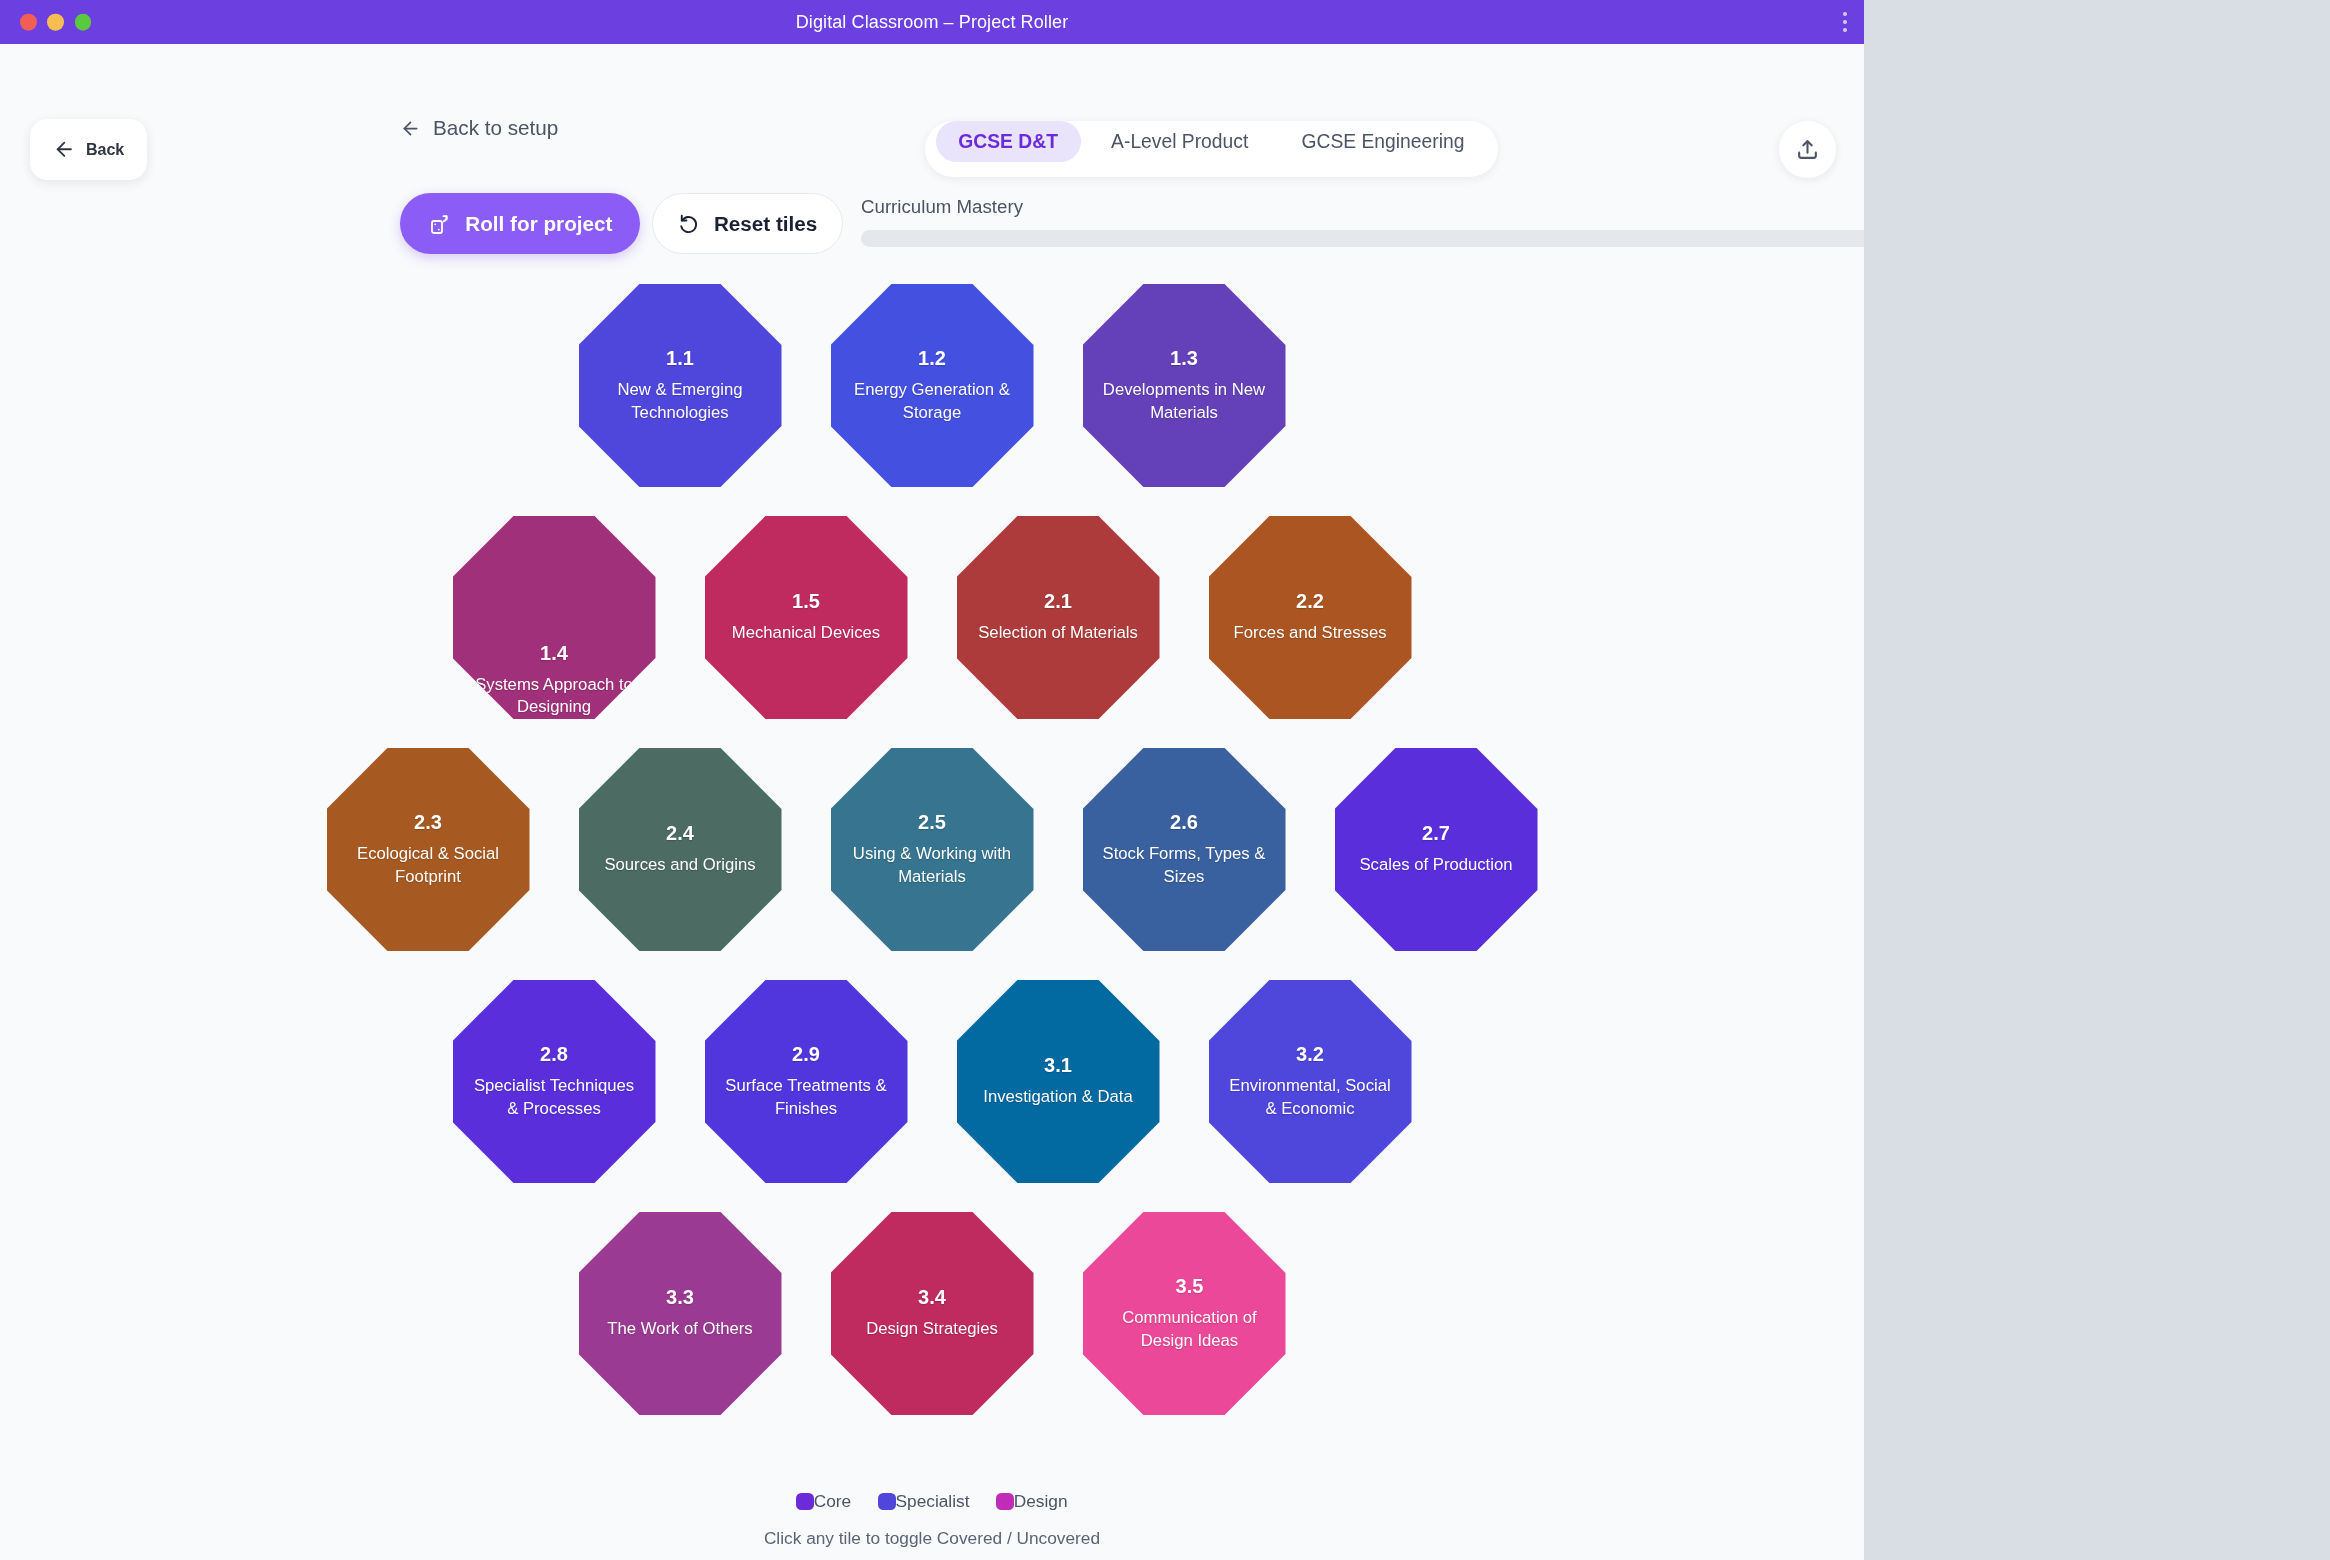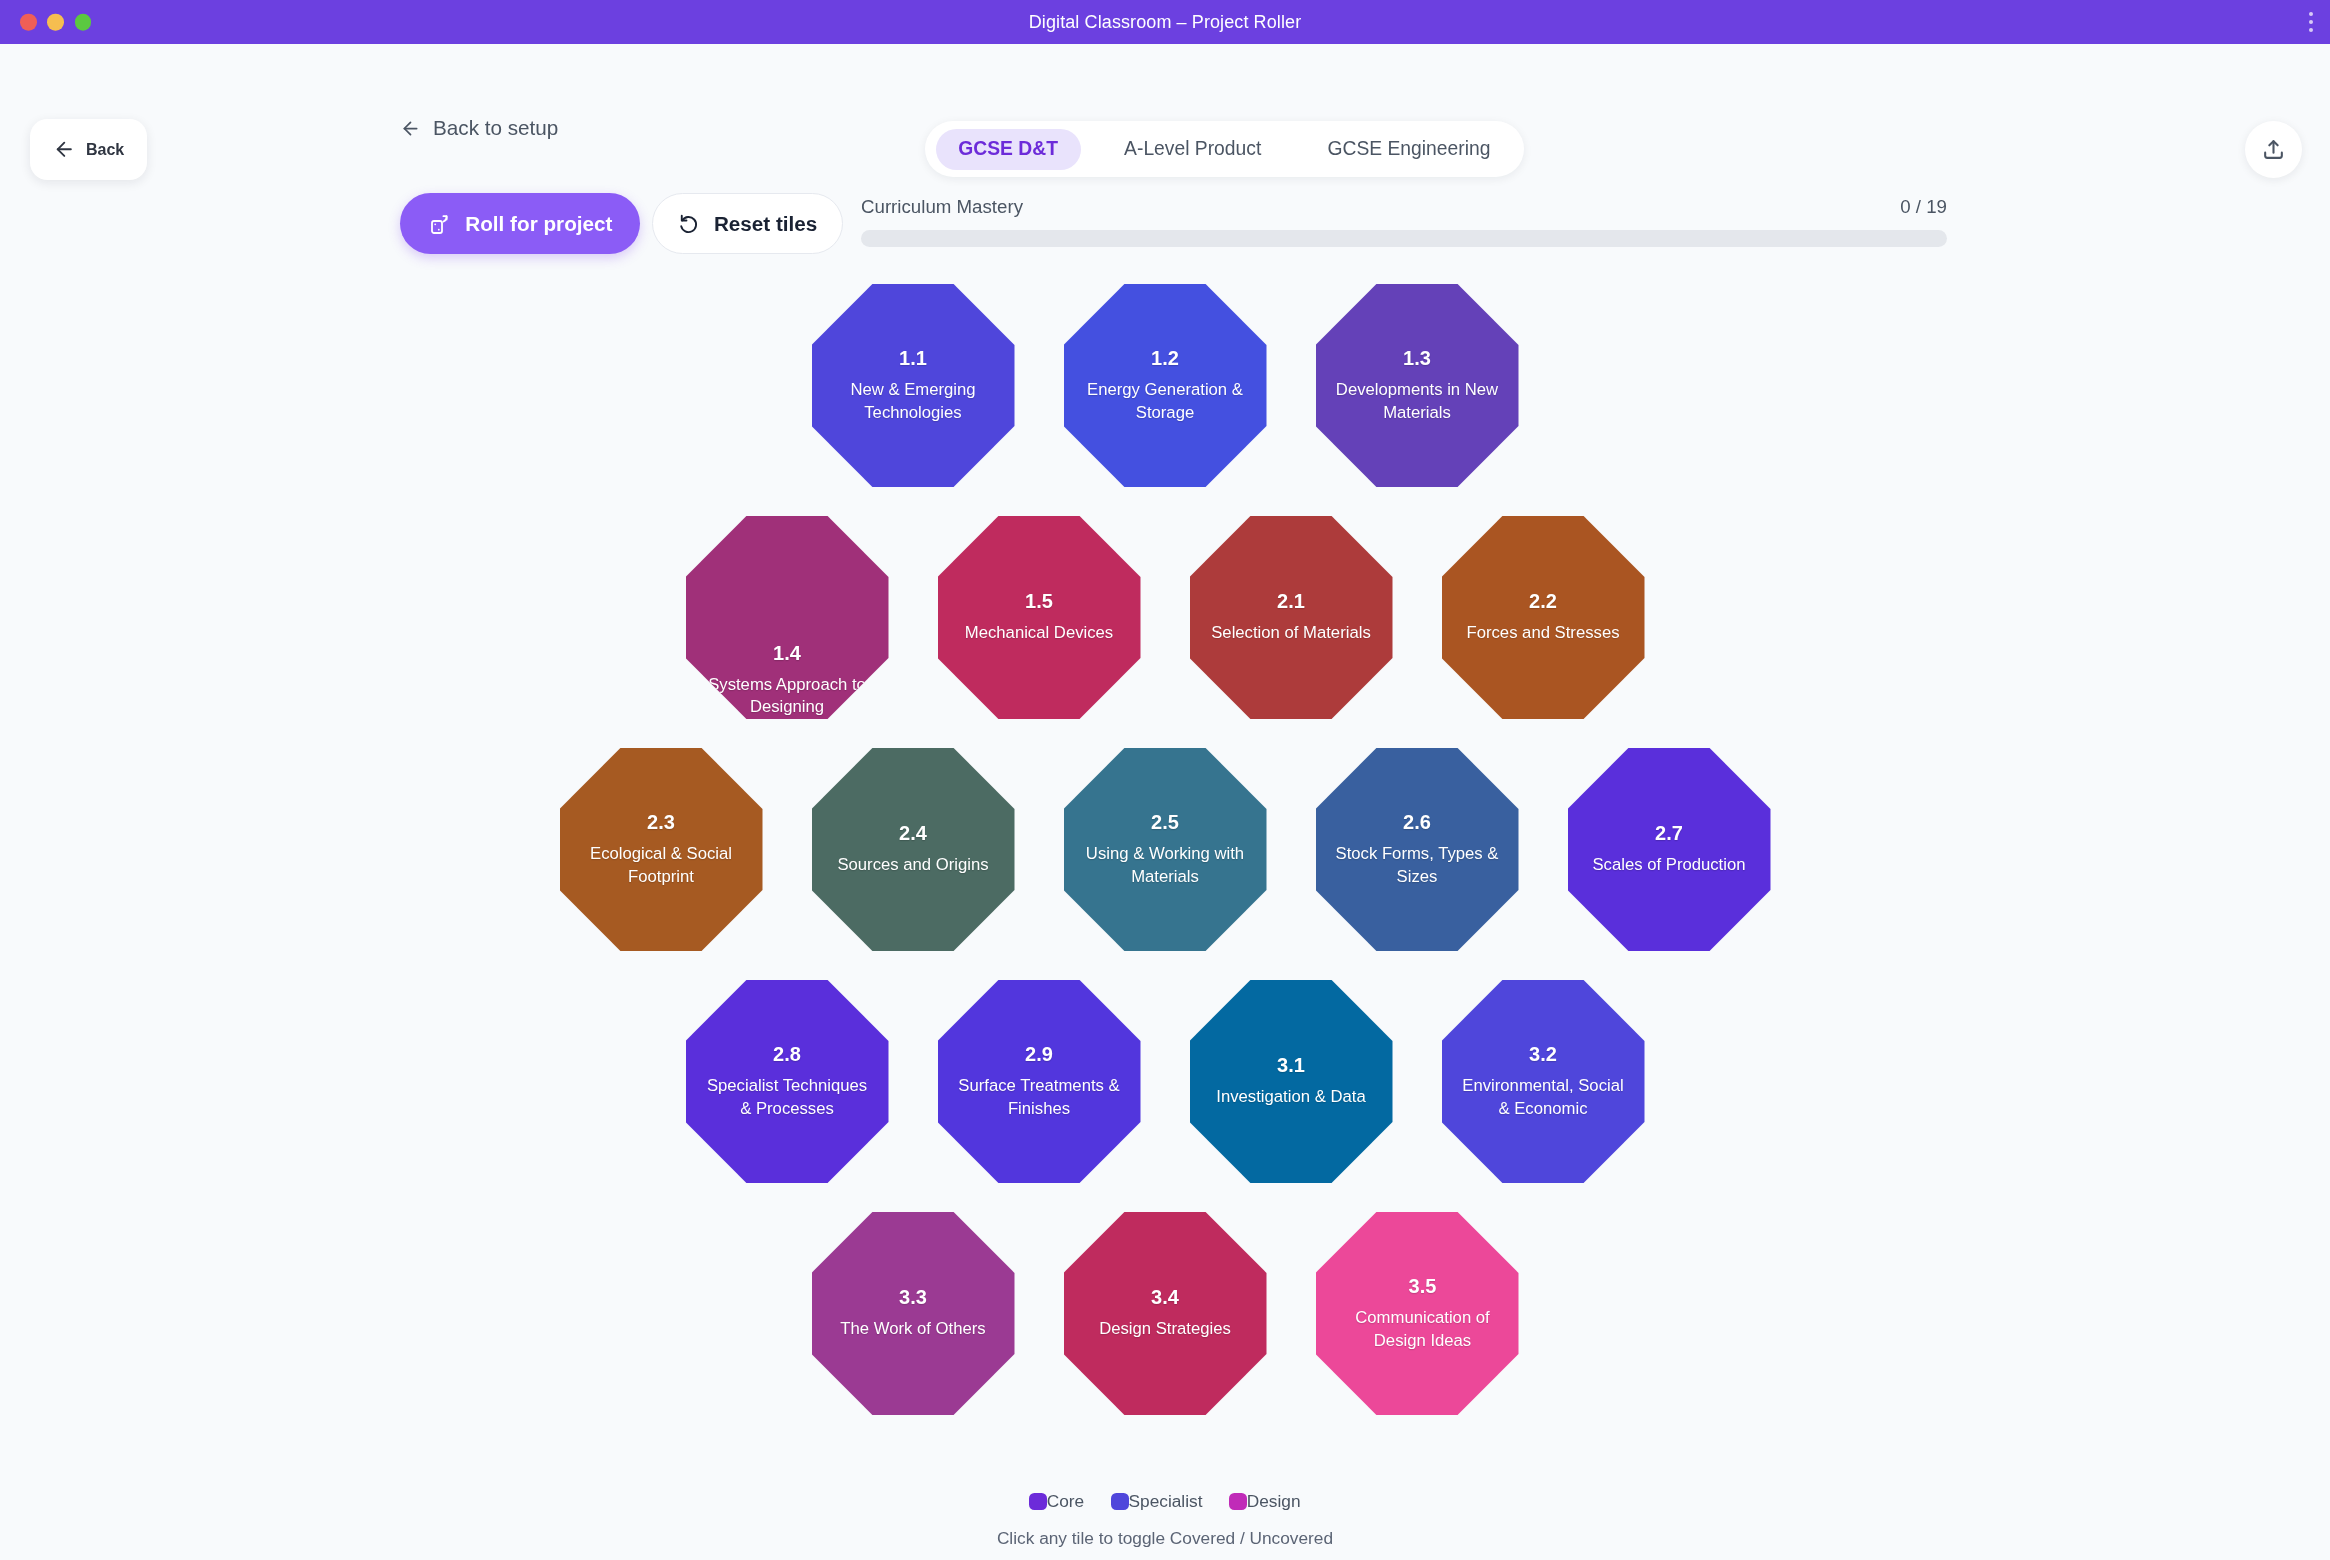--- a/index.html
+++ b/index.html
@@ -7,21 +7,21 @@
   html, body {
     width: 2330px;
     height: 1560px;
     overflow: hidden;
     background: #d9dde4;
     font-family: "Liberation Sans", sans-serif;
   }
 
   #app {
     position: relative;
-    width: 2330px;
+    width: 1864px;
     height: 1560px;
     background: #ffffff;
     display: flex;
     flex-direction: column;
   }
 
   
   .titlebar {
     position: relative;
     height: 44px;
@@ -102,23 +102,22 @@
   
   .tabs {
     position: absolute;
     left: 925px;
     top: 77px;
     height: 56px;
     background: #ffffff;
     border-radius: 28px;
     box-shadow: 0 2px 9.3px rgba(20,24,40,0.07);
     display: flex;
-    align-items: center;
     padding: 0 10.7px;
-    gap: 21px;
+    gap: 8px;
   }
   .tab {
     height: 41px;
     padding: 0 22.6px;
     display: flex;
     align-items: center;
     border-radius: 20.7px;
     font-size: 19.3px;
     color: #4b5563;
     font-weight: 400;

